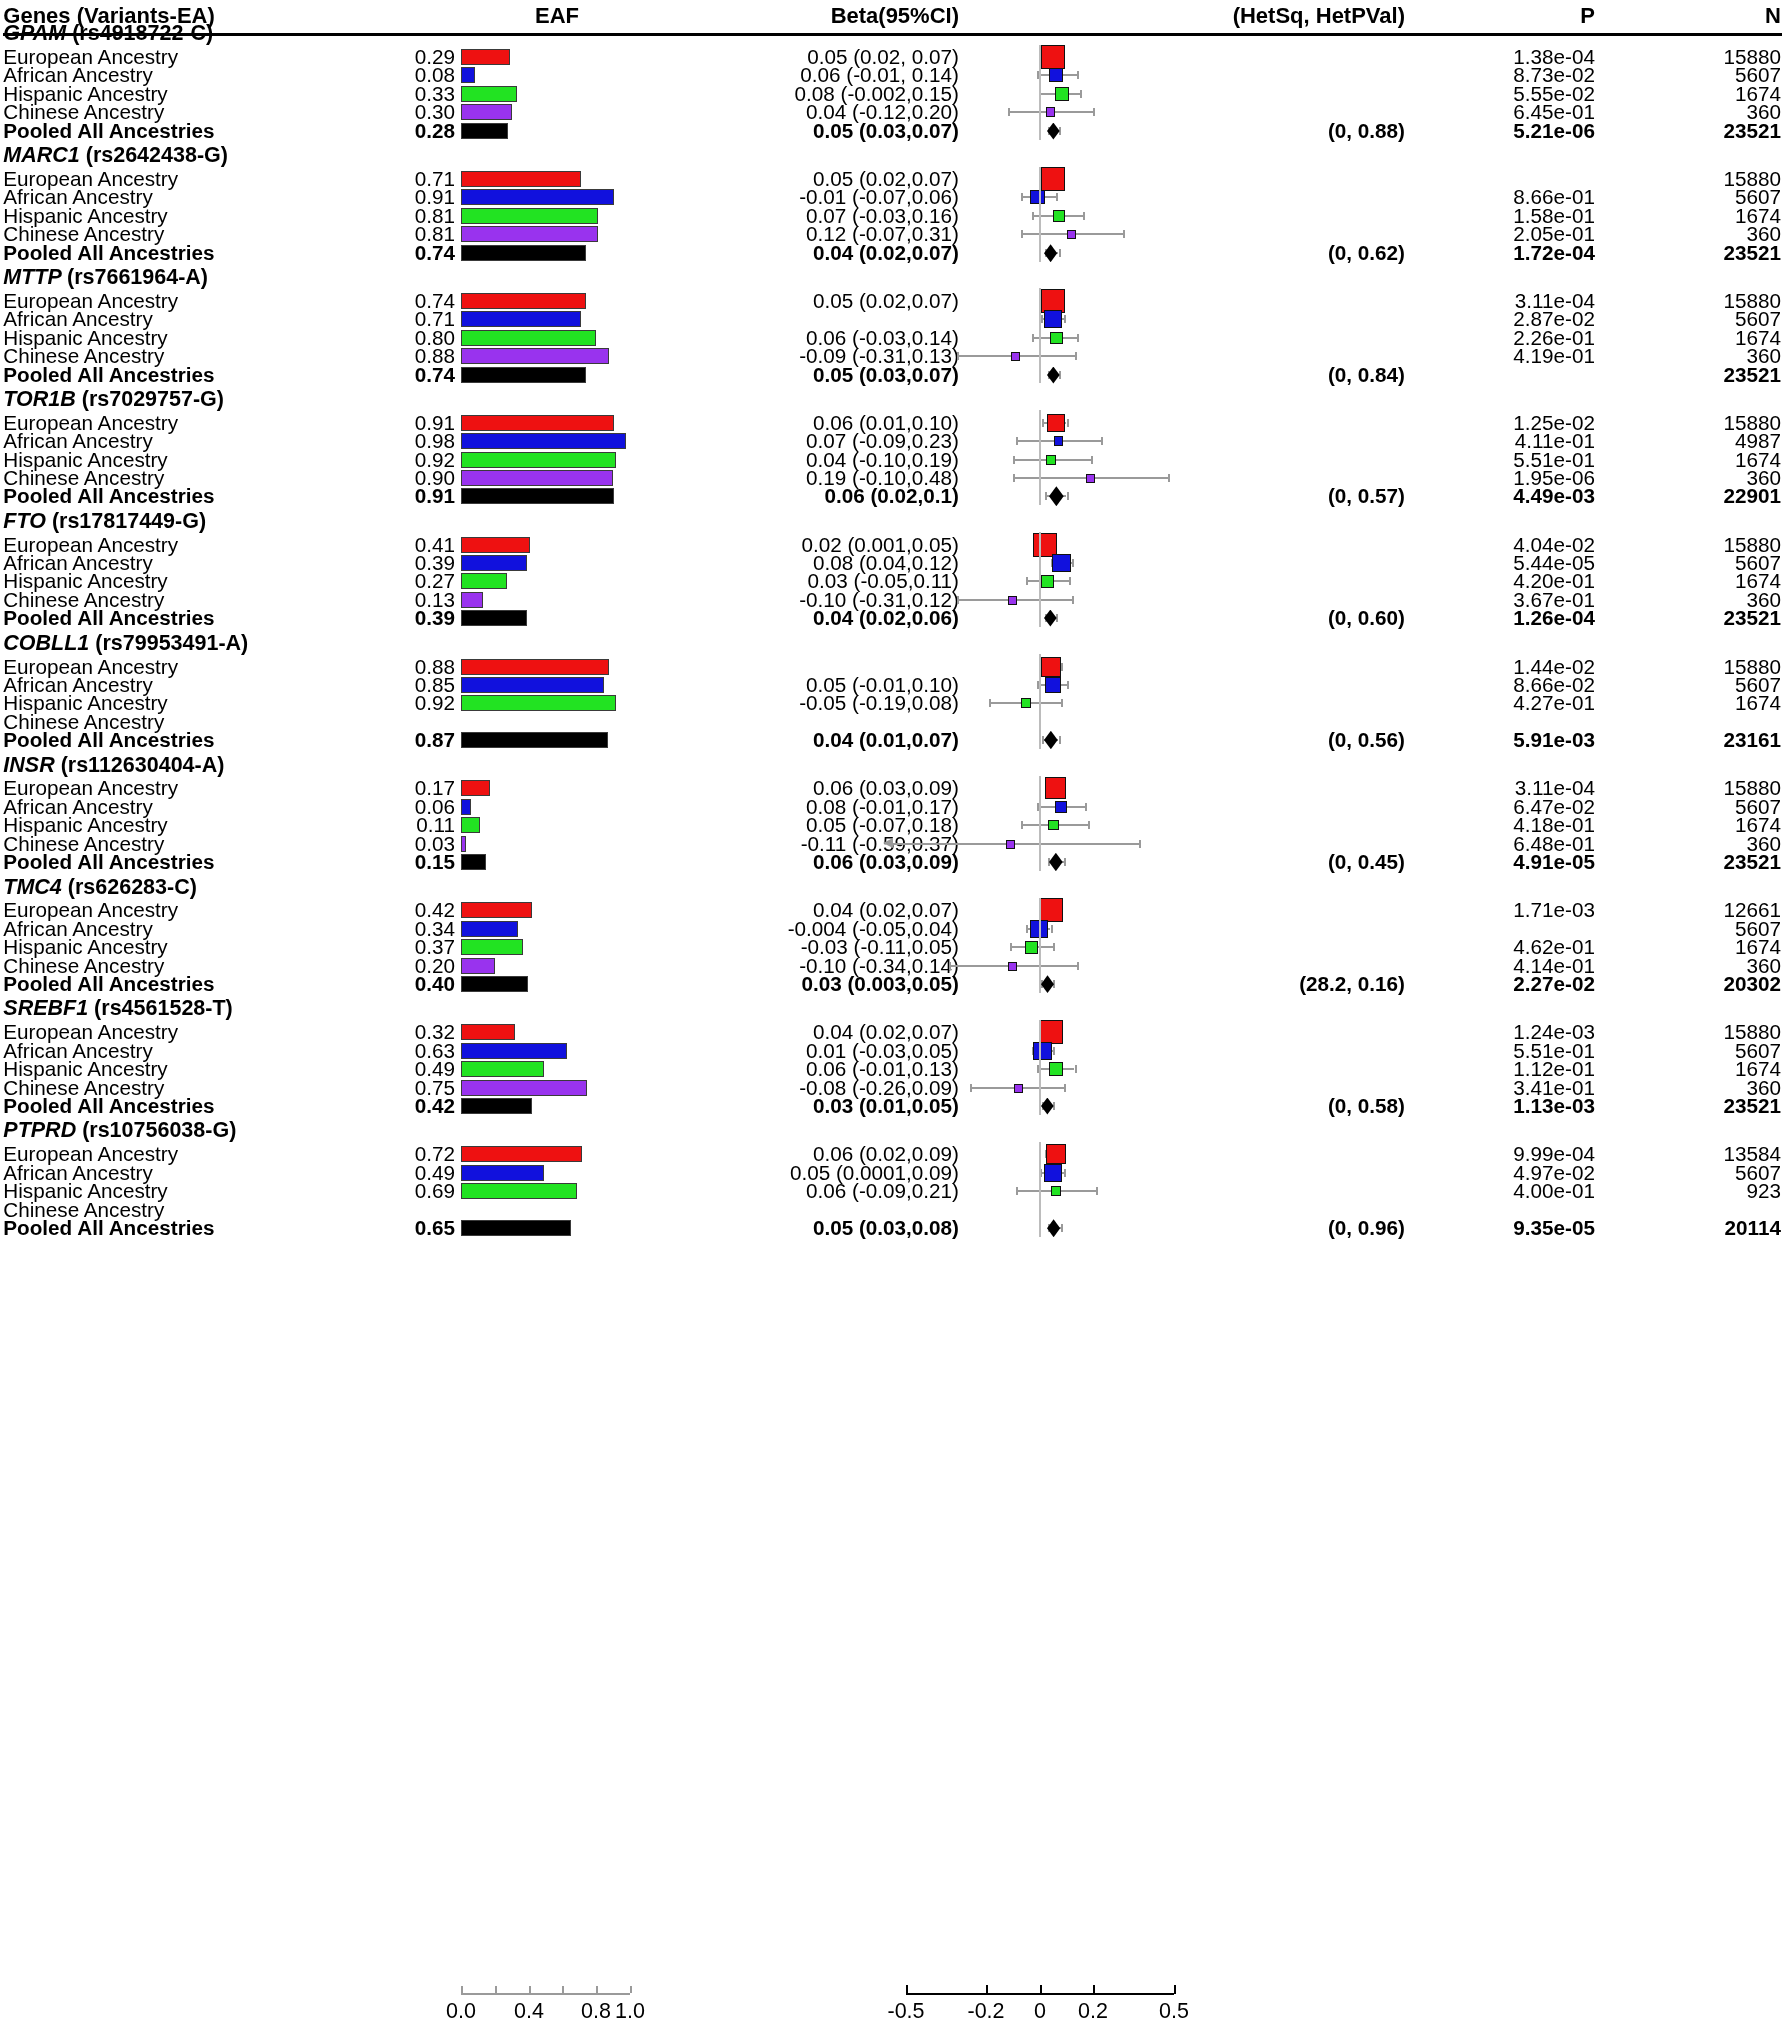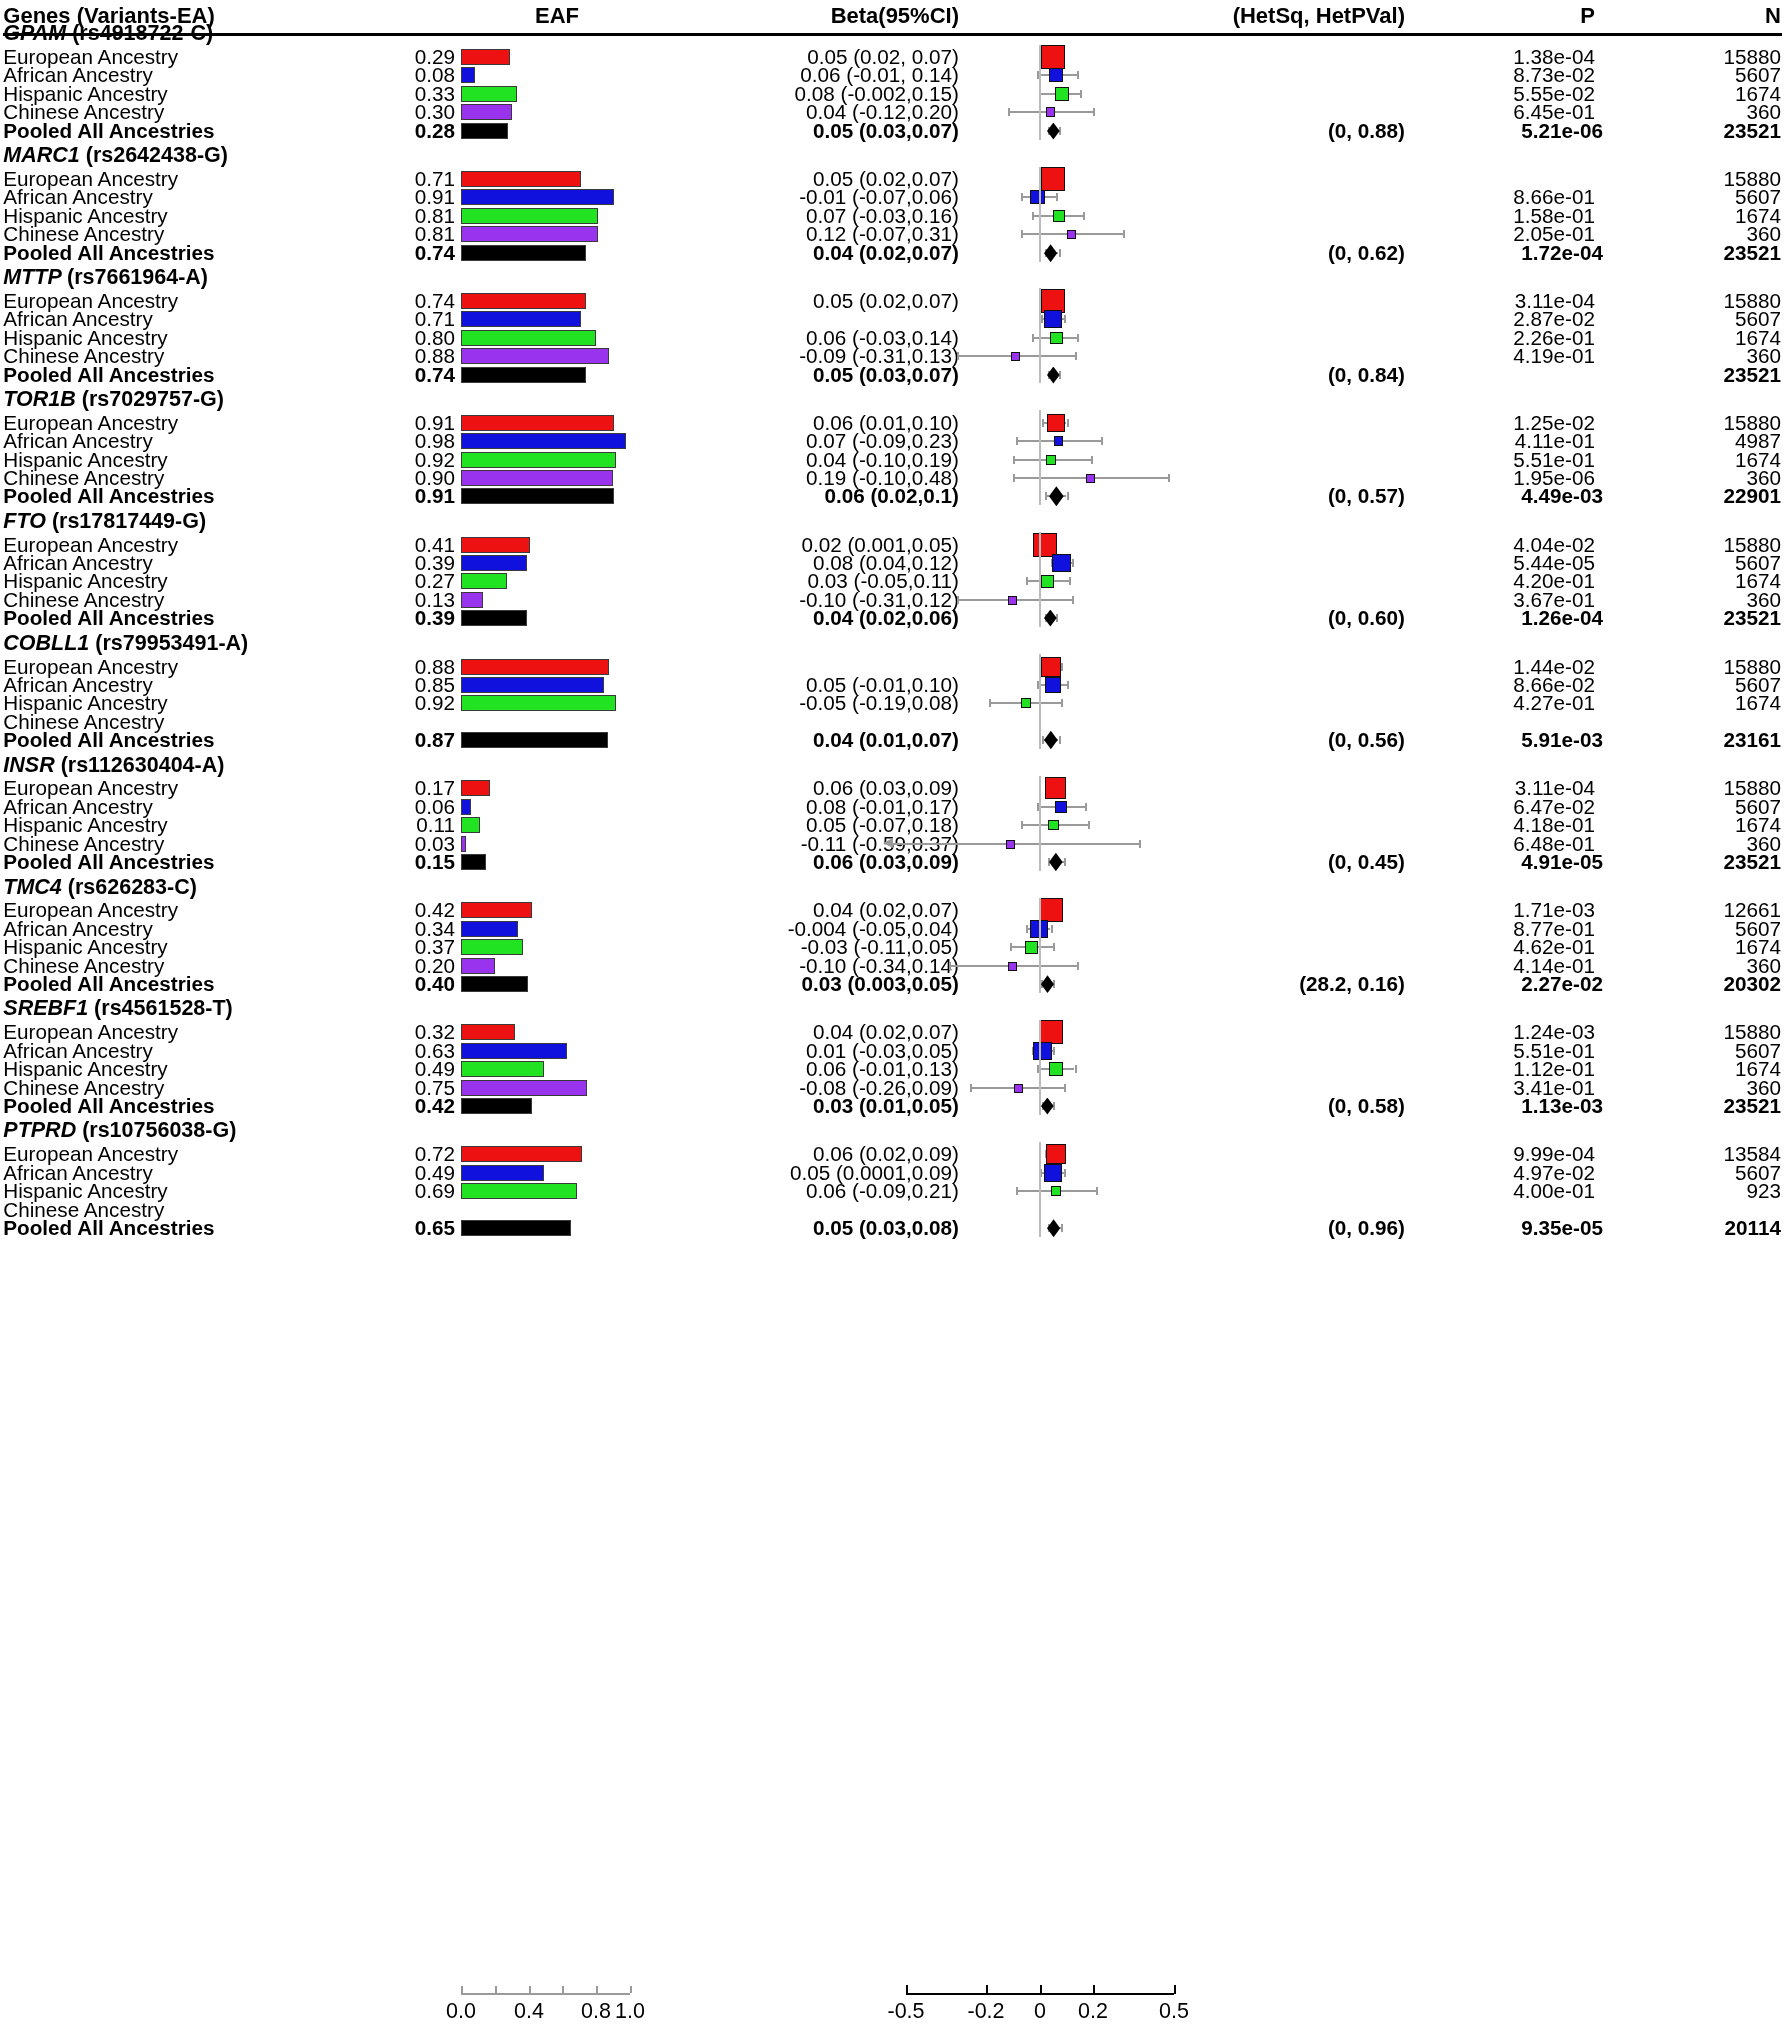--- a/index.html
+++ b/index.html
@@ -105,21 +105,21 @@
     font-weight: bold;
   }
   .p-txt {
     position: absolute;
     left: 0; top: 0;
     width: 1595px;
     text-align: right;
     font-size: 20.7px;
     line-height: 18px;
   }
-  .row.pooled .p-txt { font-weight: bold; margin-left: 8px; }
+  .row.pooled .p-txt { font-weight: bold; }
 
   .n-txt {
     position: absolute;
     left: 0; top: 0;
     width: 1781px;
     text-align: right;
     font-size: 20.7px;
     line-height: 18px;
   }
   .row.pooled .n-txt { font-weight: bold; }
@@ -642,21 +642,20 @@
       </div>
       <div class="row" style="top: 920px;">
         <div class="row-label">African Ancestry</div>
         <div class="eaf-val">0.34</div>
         <div class="eaf-bar" style="width: 57px; background: rgb(17, 17, 221);"></div>
         <div class="beta-txt">-0.004 (-0.05,0.04)</div>
         <div class="ci-line" style="left: 1026px; width: 24px;"></div>
         <div class="ci-cap" style="left: 1026px;"></div>
         <div class="ci-cap" style="left: 1051px;"></div>
         <div class="marker" style="left: 1030px; top: 0.3px; width: 17.5px; height: 17.5px; background: rgb(17, 17, 221);"></div>
-        <div class="p-txt">8.77e-01</div>
         <div class="n-txt">5607</div>
       </div>
       <div class="row" style="top: 938px;">
         <div class="row-label">Hispanic Ancestry</div>
         <div class="eaf-val">0.37</div>
         <div class="eaf-bar" style="width: 62px; background: rgb(34, 227, 34);"></div>
         <div class="beta-txt">-0.03 (-0.11,0.05)</div>
         <div class="ci-line" style="left: 1010px; width: 43px;"></div>
         <div class="ci-cap" style="left: 1010px;"></div>
         <div class="ci-cap" style="left: 1053px;"></div>

